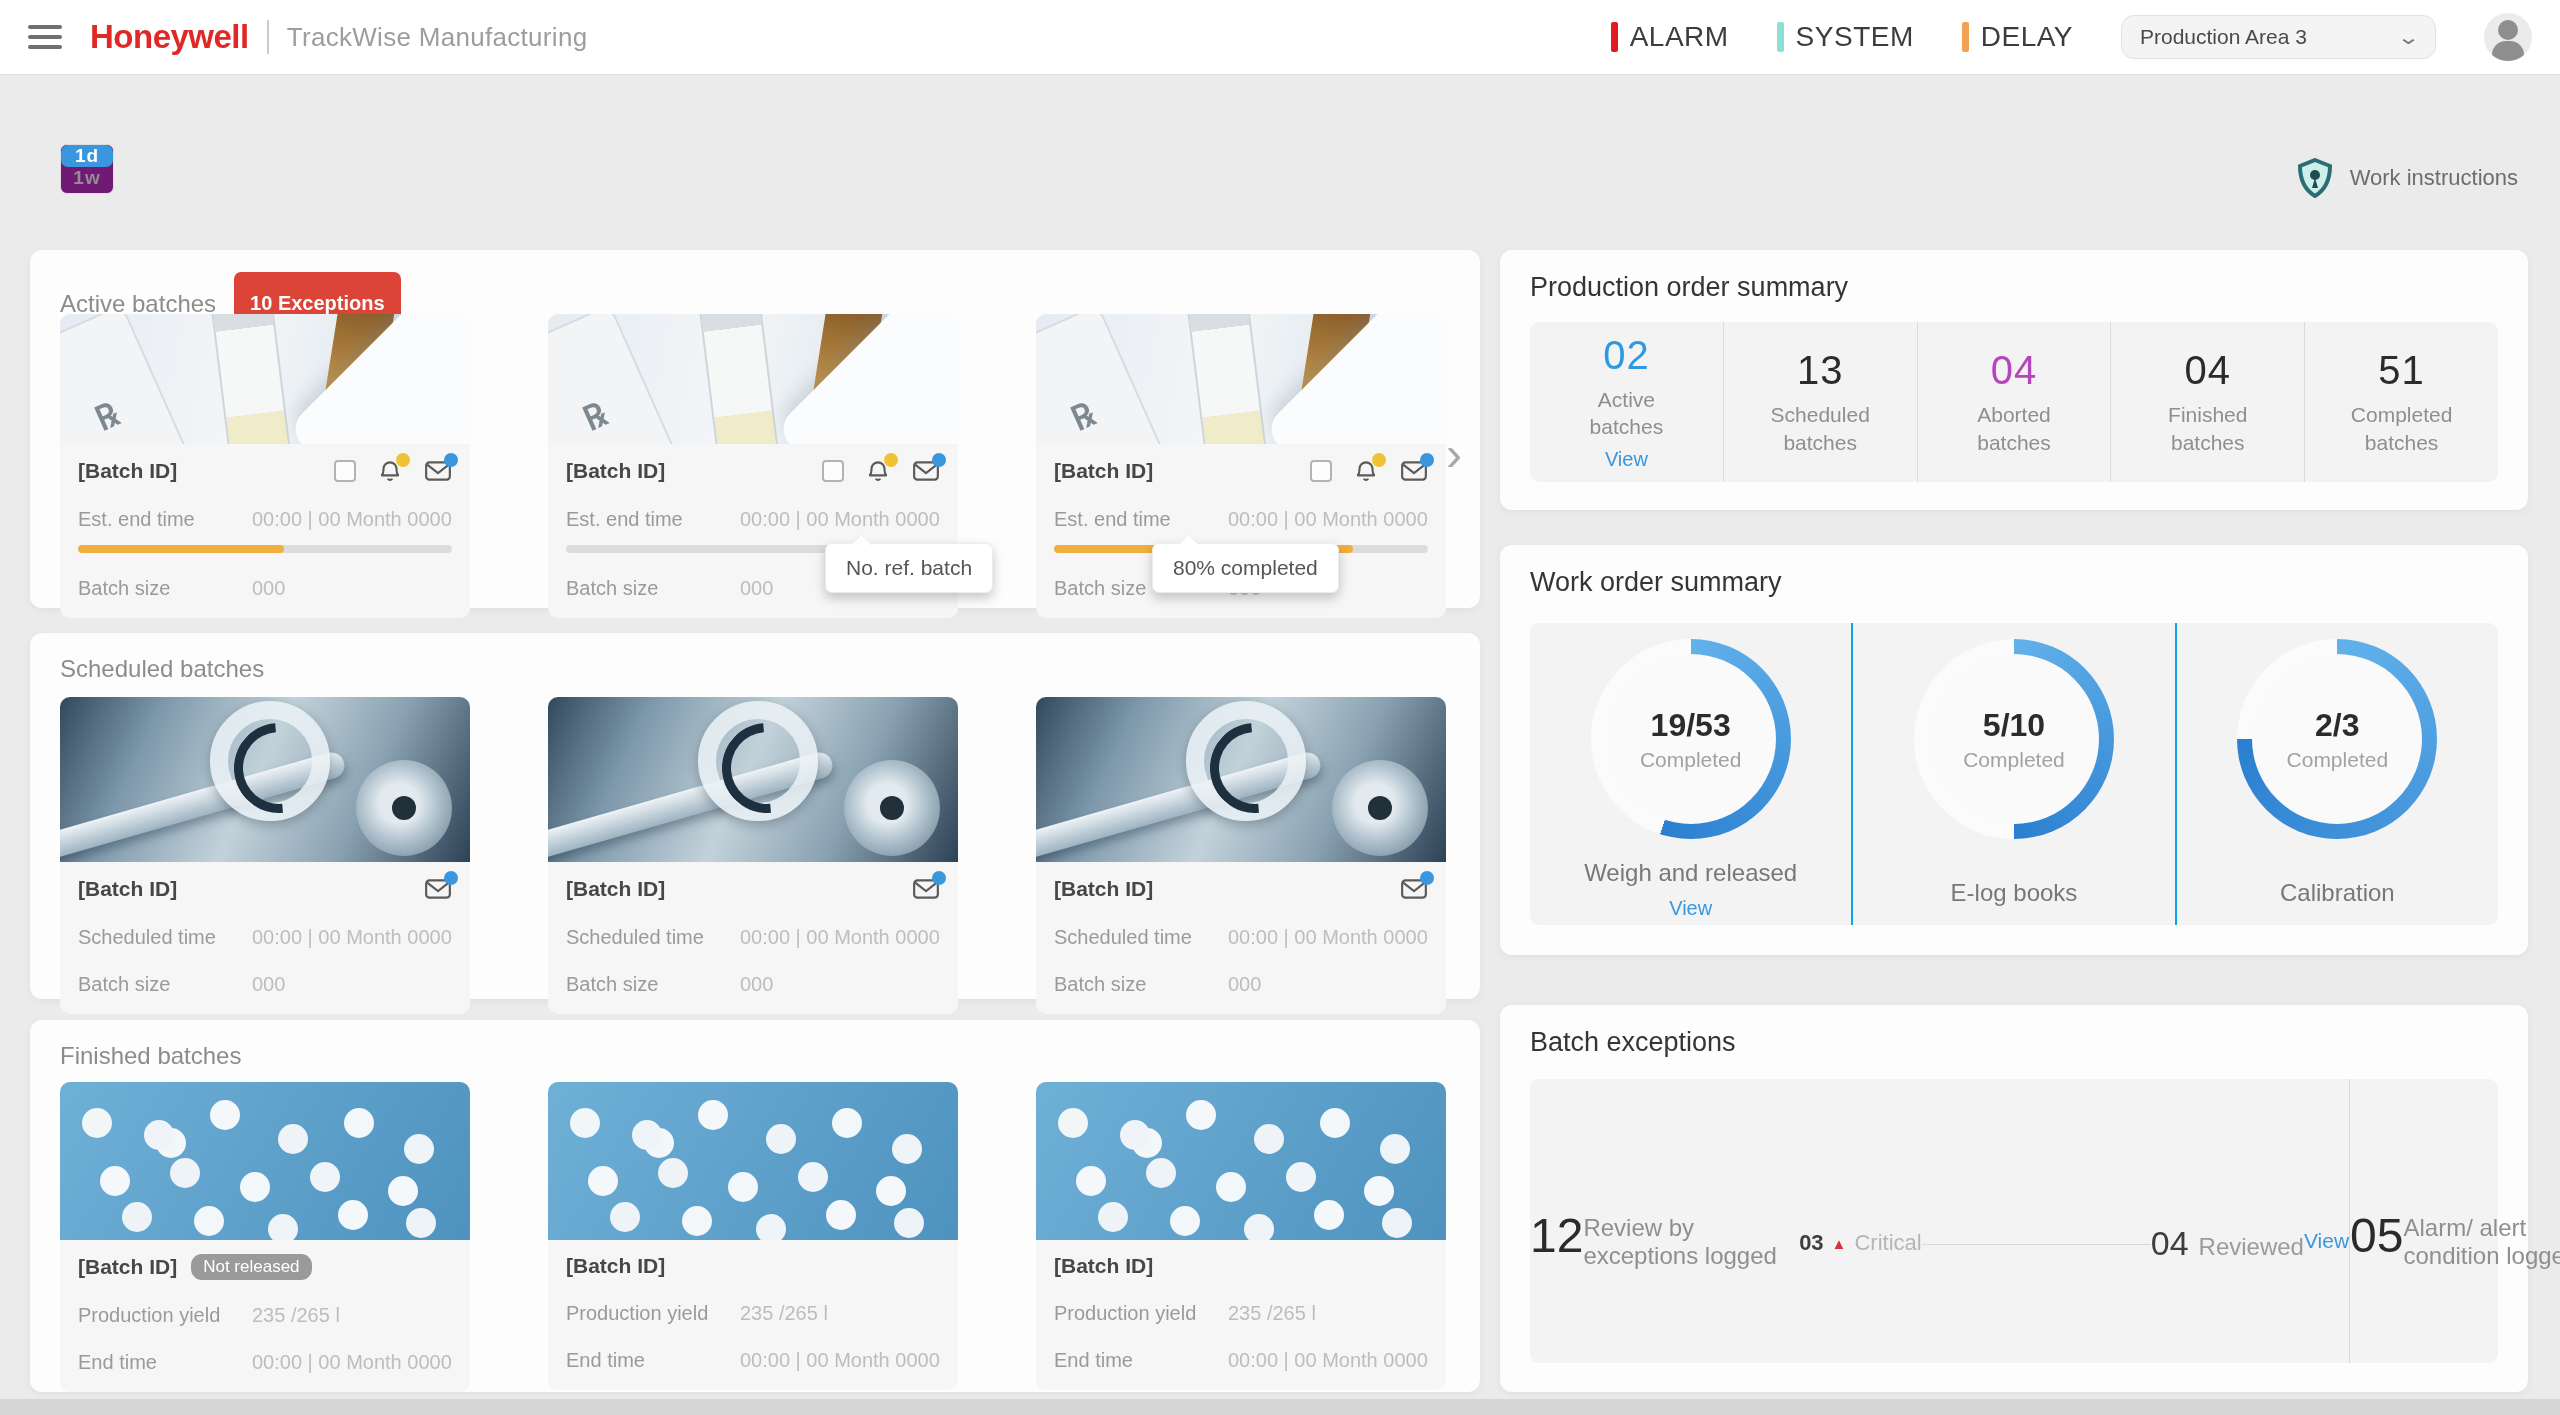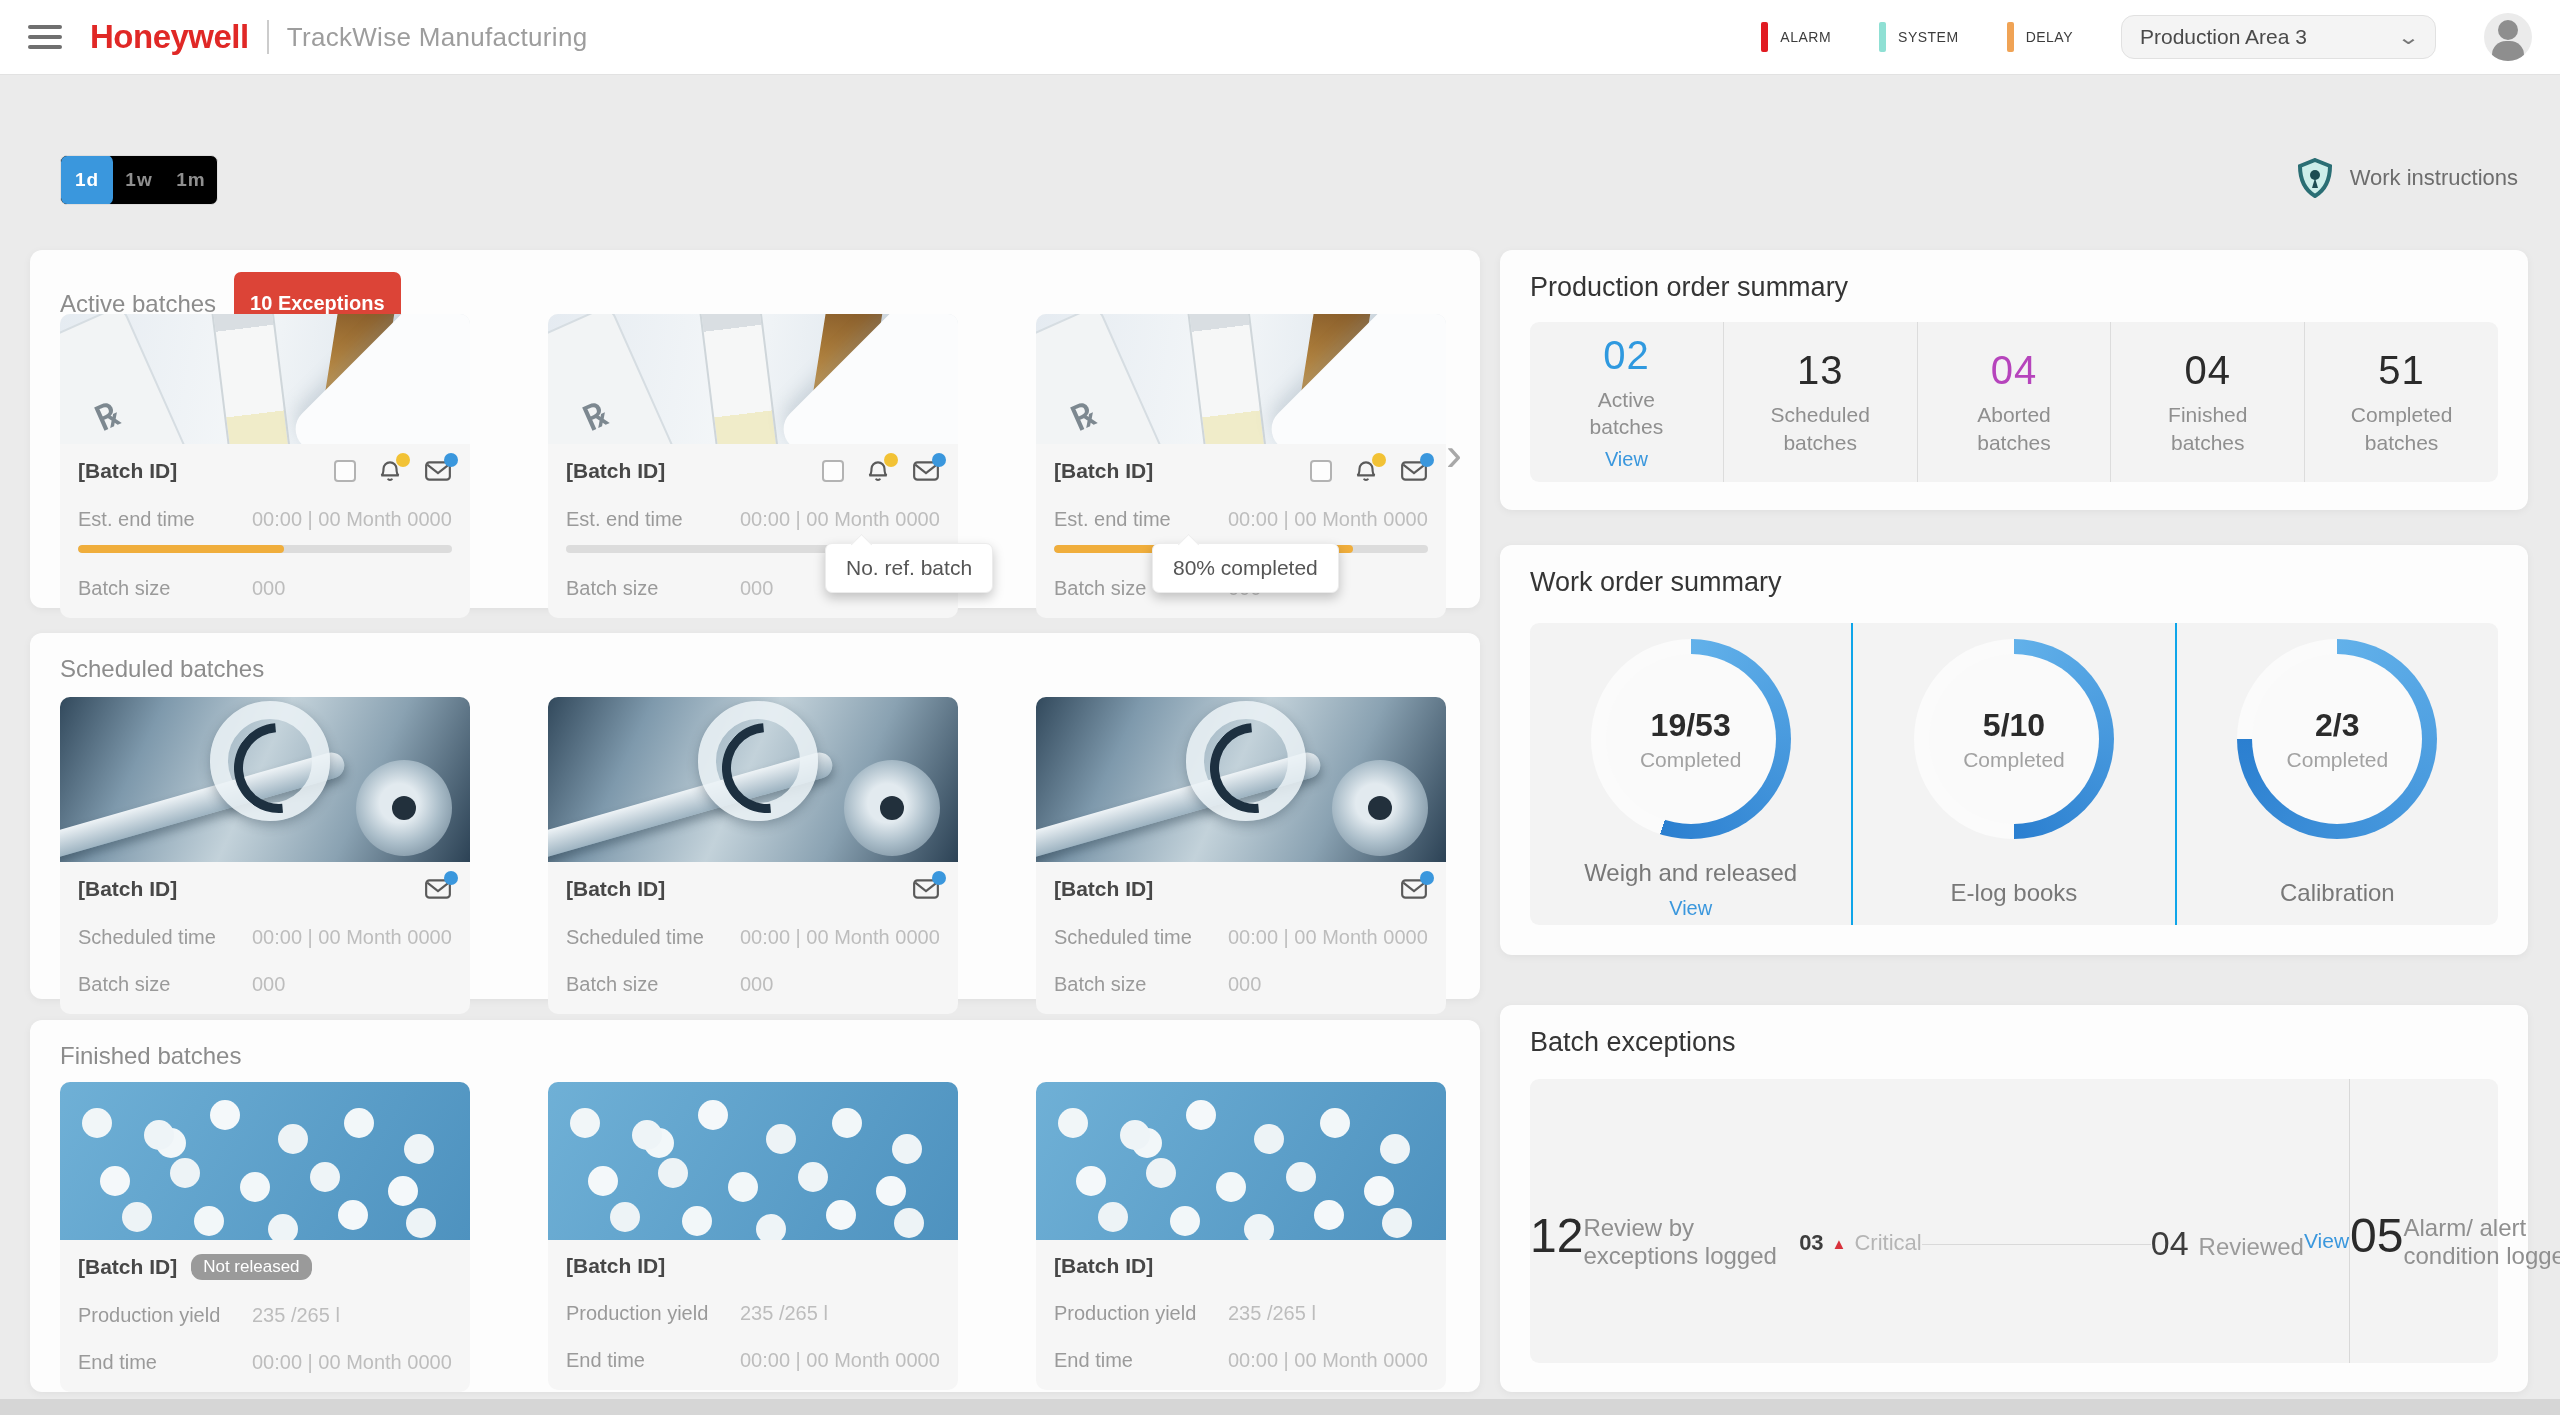--- a/index.html
+++ b/index.html
@@ -11,32 +11,32 @@
   .header { position:absolute; top:0; left:0; width:2560px; height:75px; background:#ffffff;
             border-bottom:1px solid #e2e2e2; display:flex; align-items:center; padding:0 28px; }
   .burger { width:34px; height:24px; display:flex; flex-direction:column; justify-content:space-between; cursor:pointer; margin-right:28px; }
   .burger span { display:block; height:4px; background:#6f6f6f; border-radius:2px; }
   .brand { color:#e02826; font-size:33px; font-weight:bold; letter-spacing:-0.5px; }
   .brand-sep { width:2px; height:34px; background:#cccccc; margin:0 18px; }
   .product { color:#9d9d9d; font-size:26px; font-weight:400; letter-spacing:0.3px; }
   .header-right { margin-left:auto; display:flex; align-items:center; gap:48px; }
   .indicator { display:flex; align-items:center; gap:12px; cursor:default; }
   .indicator .bar { width:7px; height:30px; border-radius:2px; }
-  .indicator .lbl { font-size:14px; color:#3c3c3c; letter-spacing:0.5px; }
+  .indicator .lbl { font-size:28px; color:#3c3c3c; letter-spacing:0.5px; }
   .area-select { width:315px; height:44px; background:#f4f4f4; border:1px solid #e1e1e1; border-radius:13px;
                  display:flex; align-items:center; padding:0 18px; cursor:pointer; }
   .area-select .val { font-size:21px; color:#4a4a4a; }
   .area-select .chev { margin-left:auto; font-size:20px; color:#777; transform:scaleX(1.4); }
   .avatar { width:48px; height:48px; border-radius:50%; background:#ebebeb; position:relative; overflow:hidden; cursor:pointer; }
   .avatar .head { position:absolute; top:7px; left:14px; width:20px; height:20px; border-radius:50%; background:#8e8e8e; }
   .avatar .body { position:absolute; top:28px; left:8px; width:32px; height:26px; border-radius:14px 14px 0 0; background:#8e8e8e; }
 
   
-  .seg-control { position:absolute; left:60px; top:155px; height:50px; background:#000000; border:1px solid #dedede;
-                 border-radius:7px; display:flex; align-items:center; overflow:hidden; }
+  .seg-control { position:absolute; left:60px; top:144px; height:50px; background:#701a75; border:1px solid #dedede;
+                 border-radius:7px; display:flex; align-items:center; overflow:hidden;flex-direction:column; }
   .seg-btn { width:52px; height:50px; border:none; background:transparent; font-family:inherit;
              font-size:19px; color:#8f8f8f; cursor:pointer; font-weight:bold; letter-spacing:1px; }
   .seg-btn.active { background:#3a97dd; color:#ffffff; border-radius:7px; }
   .work-instr { position:absolute; right:42px; top:158px; display:flex; align-items:center; gap:16px; cursor:pointer; }
   .work-instr .txt { font-size:22px; color:#6d6d6d; }
 
   
   .panel { position:absolute; background:#fdfdfd; border-radius:12px; box-shadow:0 2px 8px rgba(0,0,0,0.05); }
   .p-active    { left:30px;  top:250px;  width:1450px; height:358px; }
   .p-sched     { left:30px;  top:633px;  width:1450px; height:366px; }

